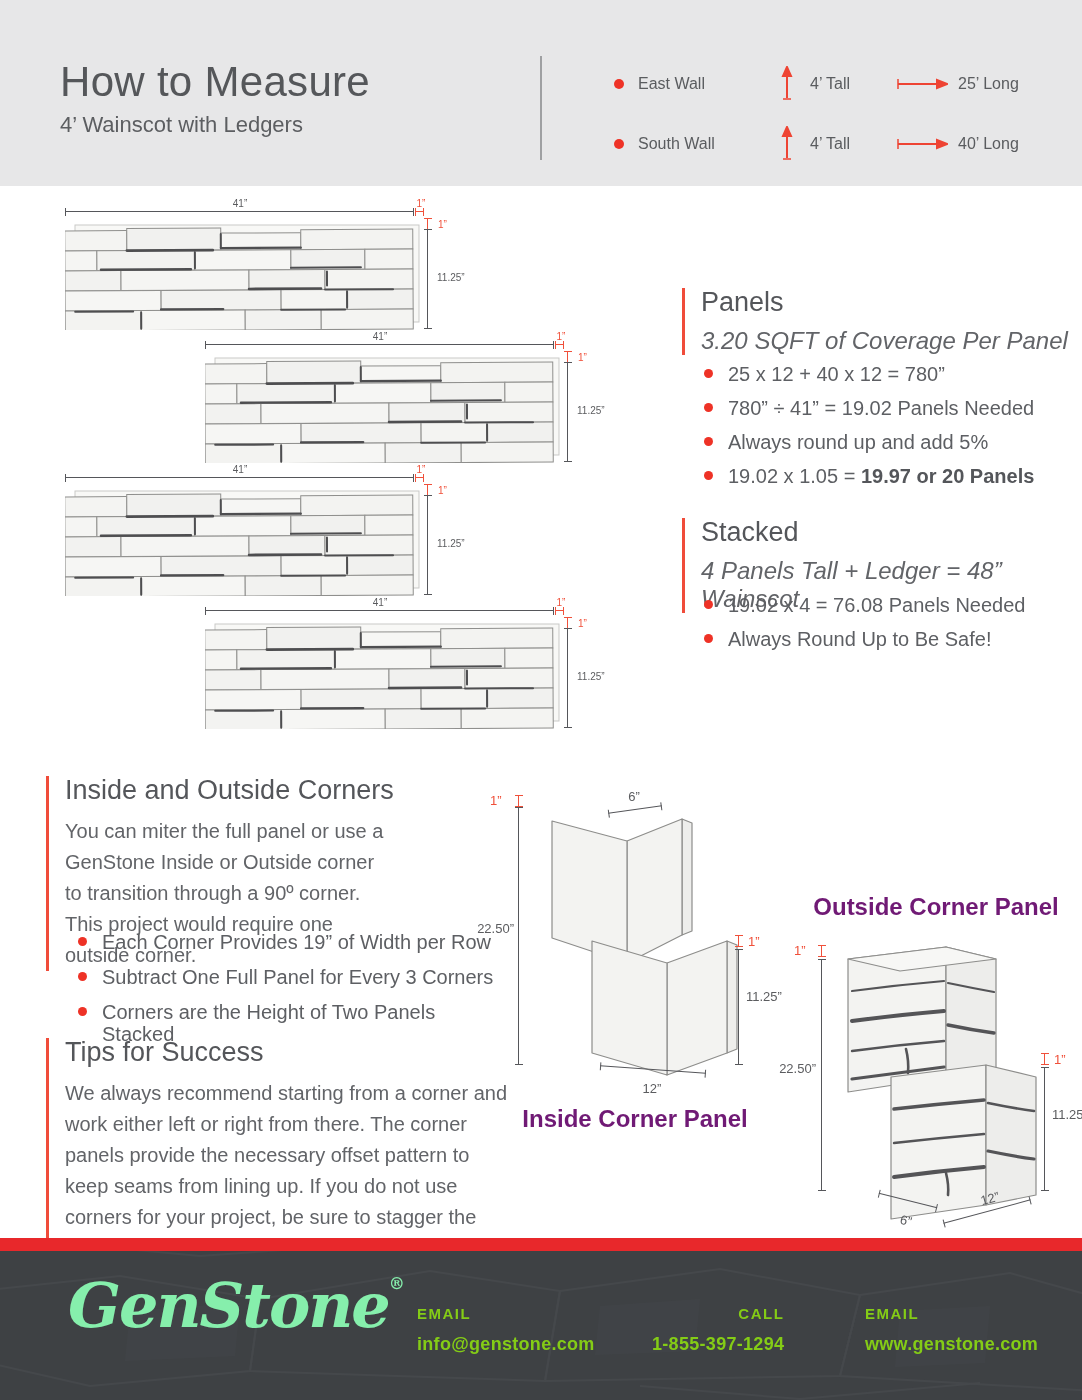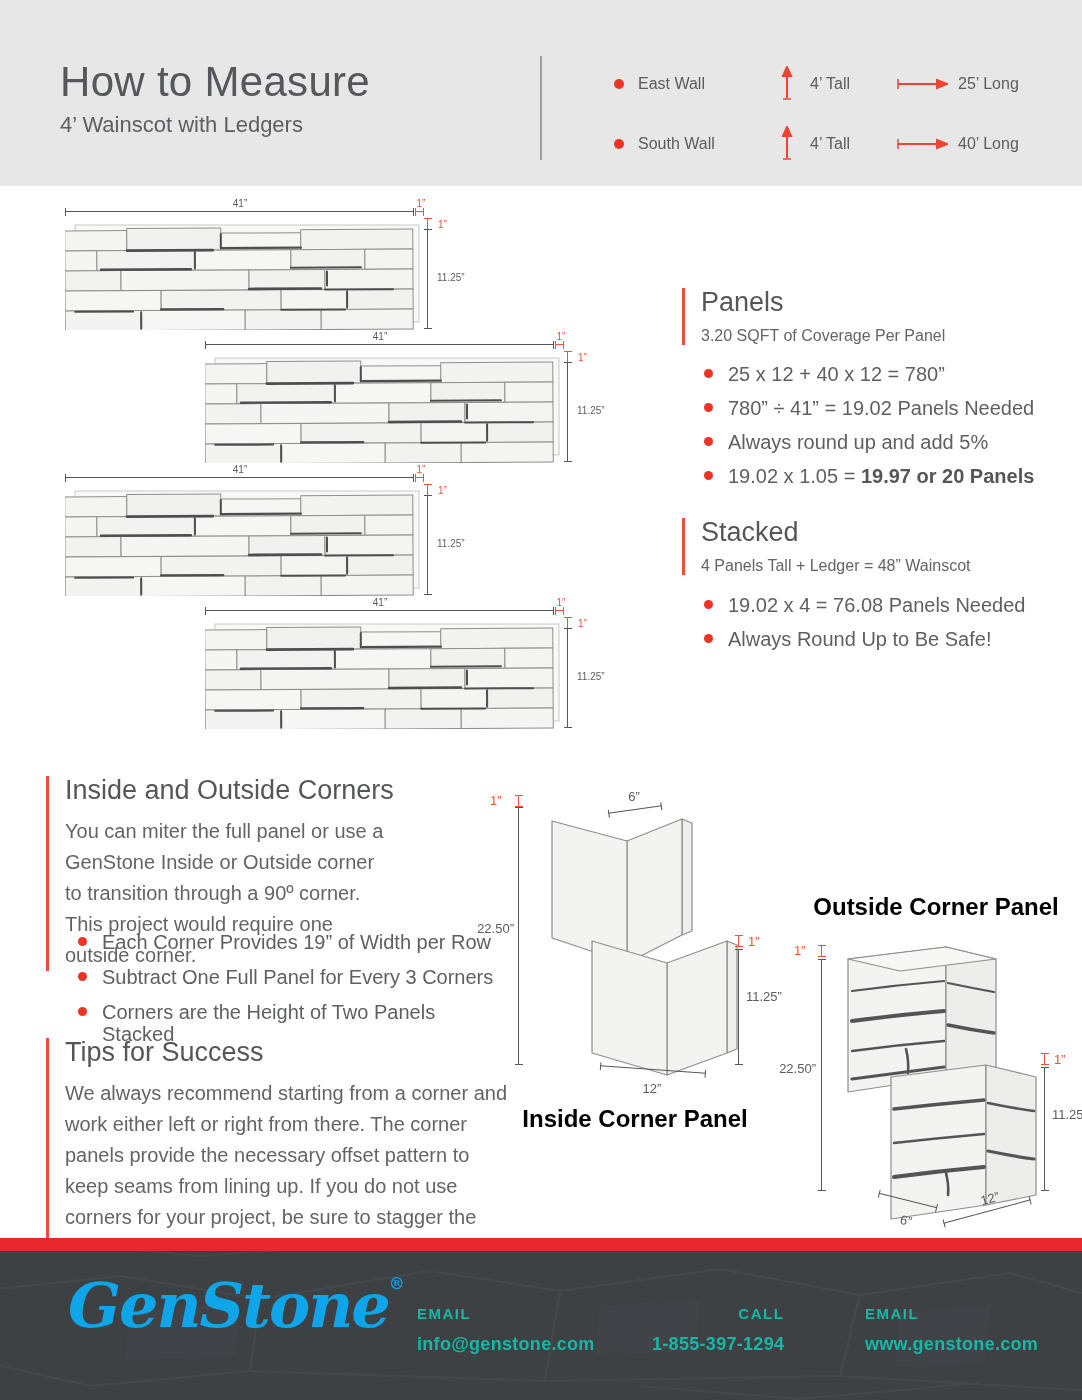--- a/index.html
+++ b/index.html
@@ -27,35 +27,35 @@
   .dlabel{position:absolute;font-size:10px;color:#5b5c5f;white-space:nowrap;}
   .dlabel.red{color:#f0503a;}
   .dlabel.big{font-size:13px;}
 
   .panel-block{position:absolute;width:400px;height:140px;}
   .stones{position:absolute;left:0;top:26px;}
 
   
   .sec-head{position:absolute;border-left:3px solid #f04c3a;padding-left:16px;}
   .sec-title{font-size:27px;font-weight:400;color:#54565a;line-height:1.1;}
-  .sec-sub{font-size:16px;color:#626468;margin-top:9px;}
+  .sec-sub{font-size:24px;color:#626468;margin-top:9px;font-style:italic;}
   .sec-body{font-size:20px;color:#626468;line-height:31px;margin-top:10px;}
   .blist{position:absolute;display:flex;flex-direction:column;}
   .bitem{display:flex;align-items:flex-start;font-size:20px;color:#5d5f63;line-height:22px;}
   .bitem .dot{width:9px;height:9px;border-radius:50%;background:#ee3226;margin:6px 15px 0 0;flex:none;}
   .bbold{font-weight:700;color:#54565a;}
 
-  .corner-caption{position:absolute;font-size:24px;font-weight:600;color:#000000;text-align:center;}
+  .corner-caption{position:absolute;font-size:24px;font-weight:600;color:#701a75;text-align:center;}
 
   
   .f-redbar{position:absolute;left:0;top:1238px;width:1082px;height:13px;background:#e8282b;}
   .f-dark{position:absolute;left:0;top:1251px;width:1082px;height:149px;background:#3e4144;overflow:hidden;}
-  .logo{position:absolute;left:68px;top:18px;color:#0ea5e9;font-family:"DejaVu Serif",serif;font-style:italic;font-weight:700;font-size:62px;letter-spacing:-2px;white-space:nowrap;}
+  .logo{position:absolute;left:68px;top:18px;color:#86efac;font-family:"DejaVu Serif",serif;font-style:italic;font-weight:700;font-size:62px;letter-spacing:-2px;white-space:nowrap;}
   .logo sup{font-size:16px;font-style:normal;letter-spacing:0;vertical-align:38px;}
-  .f-col{position:absolute;top:0;color:#14b8a6;}
+  .f-col{position:absolute;top:0;color:#84cc16;}
   .f-label{font-size:15px;font-weight:700;letter-spacing:1.5px;}
   .f-value{font-size:18px;font-weight:700;margin-top:12px;letter-spacing:.3px;}
 </style>
 </head>
 <body>
 
 <div class="page">
 
   <svg width="0" height="0" style="position:absolute" aria-hidden="true">
     <defs>

